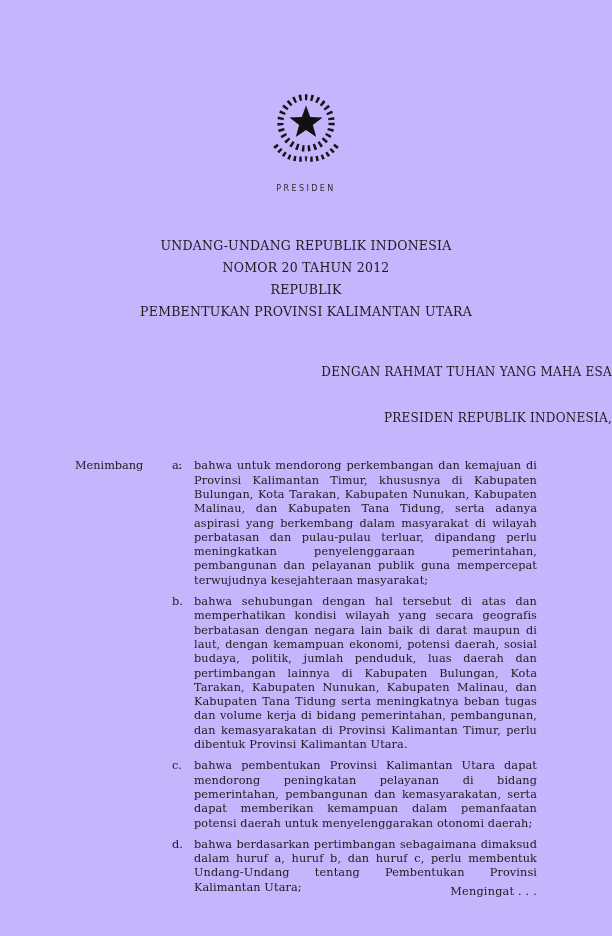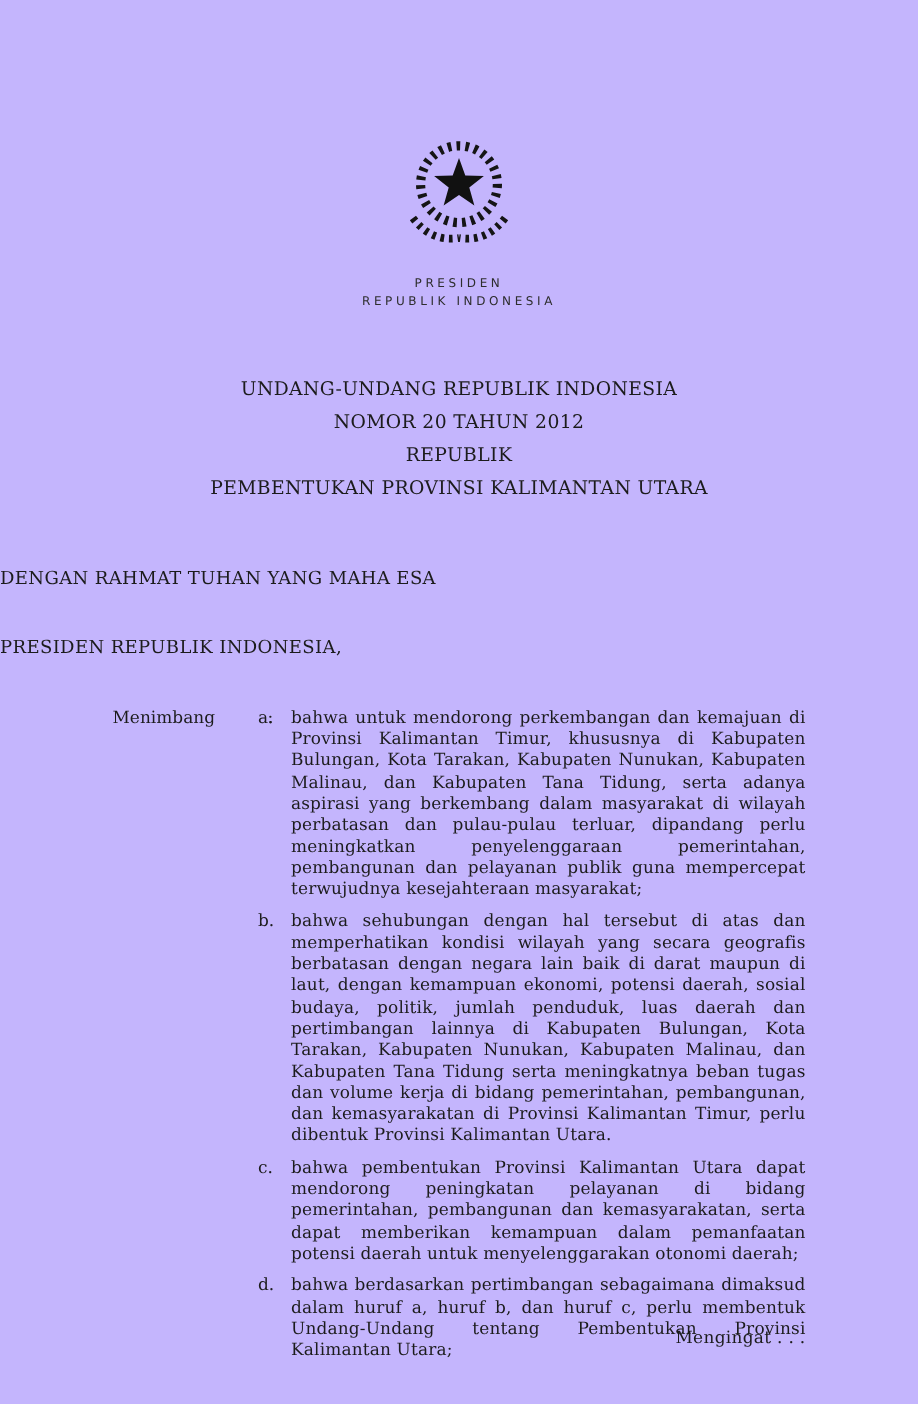--- a/index.html
+++ b/index.html
@@ -32,27 +32,27 @@
   
   .title-block {
     margin-top: 40px;
     text-align: center;
     font-size: 12.5px;
     letter-spacing: 0.25px;
     line-height: 22px;
   }
   .invocation {
     margin-top: 42px;
-    text-align: left;
+    text-align: right;
     font-size: 12px;
     letter-spacing: 0.25px;
   }
   .president-line {
     margin-top: 32px;
-    text-align: left;
+    text-align: right;
     font-size: 12px;
     letter-spacing: 0.25px;
   }
 
   
   .menimbang {
     margin: 34px 75px 0 75px;
     display: grid;
     grid-template-columns: 97px 1fr;
     font-size: 11.3px;
@@ -93,21 +93,20 @@
 
   <div class="emblem-wrap">
     <svg width="92" height="86" viewBox="0 0 88 84" aria-hidden="true">
       <circle cx="44" cy="34" r="25" fill="none" stroke="#151515" stroke-width="6" stroke-dasharray="2.4 3.4"></circle>
       <polygon fill="#111111" points="44,17 48.1,28.3 60.2,28.7 50.7,36.2 54,47.8 44,41 34,47.8 37.3,36.2 27.8,28.7 39.9,28.3"></polygon>
       <path d="M14,56 Q26,72 44,69" fill="none" stroke="#151515" stroke-width="5" stroke-dasharray="2.4 3.2"></path>
       <path d="M74,56 Q62,72 44,69" fill="none" stroke="#151515" stroke-width="5" stroke-dasharray="2.4 3.2"></path>
     </svg>
     <div class="caption">
       <div>PRESIDEN</div>
-      <div>REPUBLIK INDONESIA</div>
     </div>
   </div>
 
   <div class="title-block">
     <div>UNDANG-UNDANG REPUBLIK INDONESIA</div>
     <div>NOMOR 20 TAHUN 2012</div>
     <div>REPUBLIK</div>
     <div>PEMBENTUKAN PROVINSI KALIMANTAN UTARA</div>
   </div>
 

